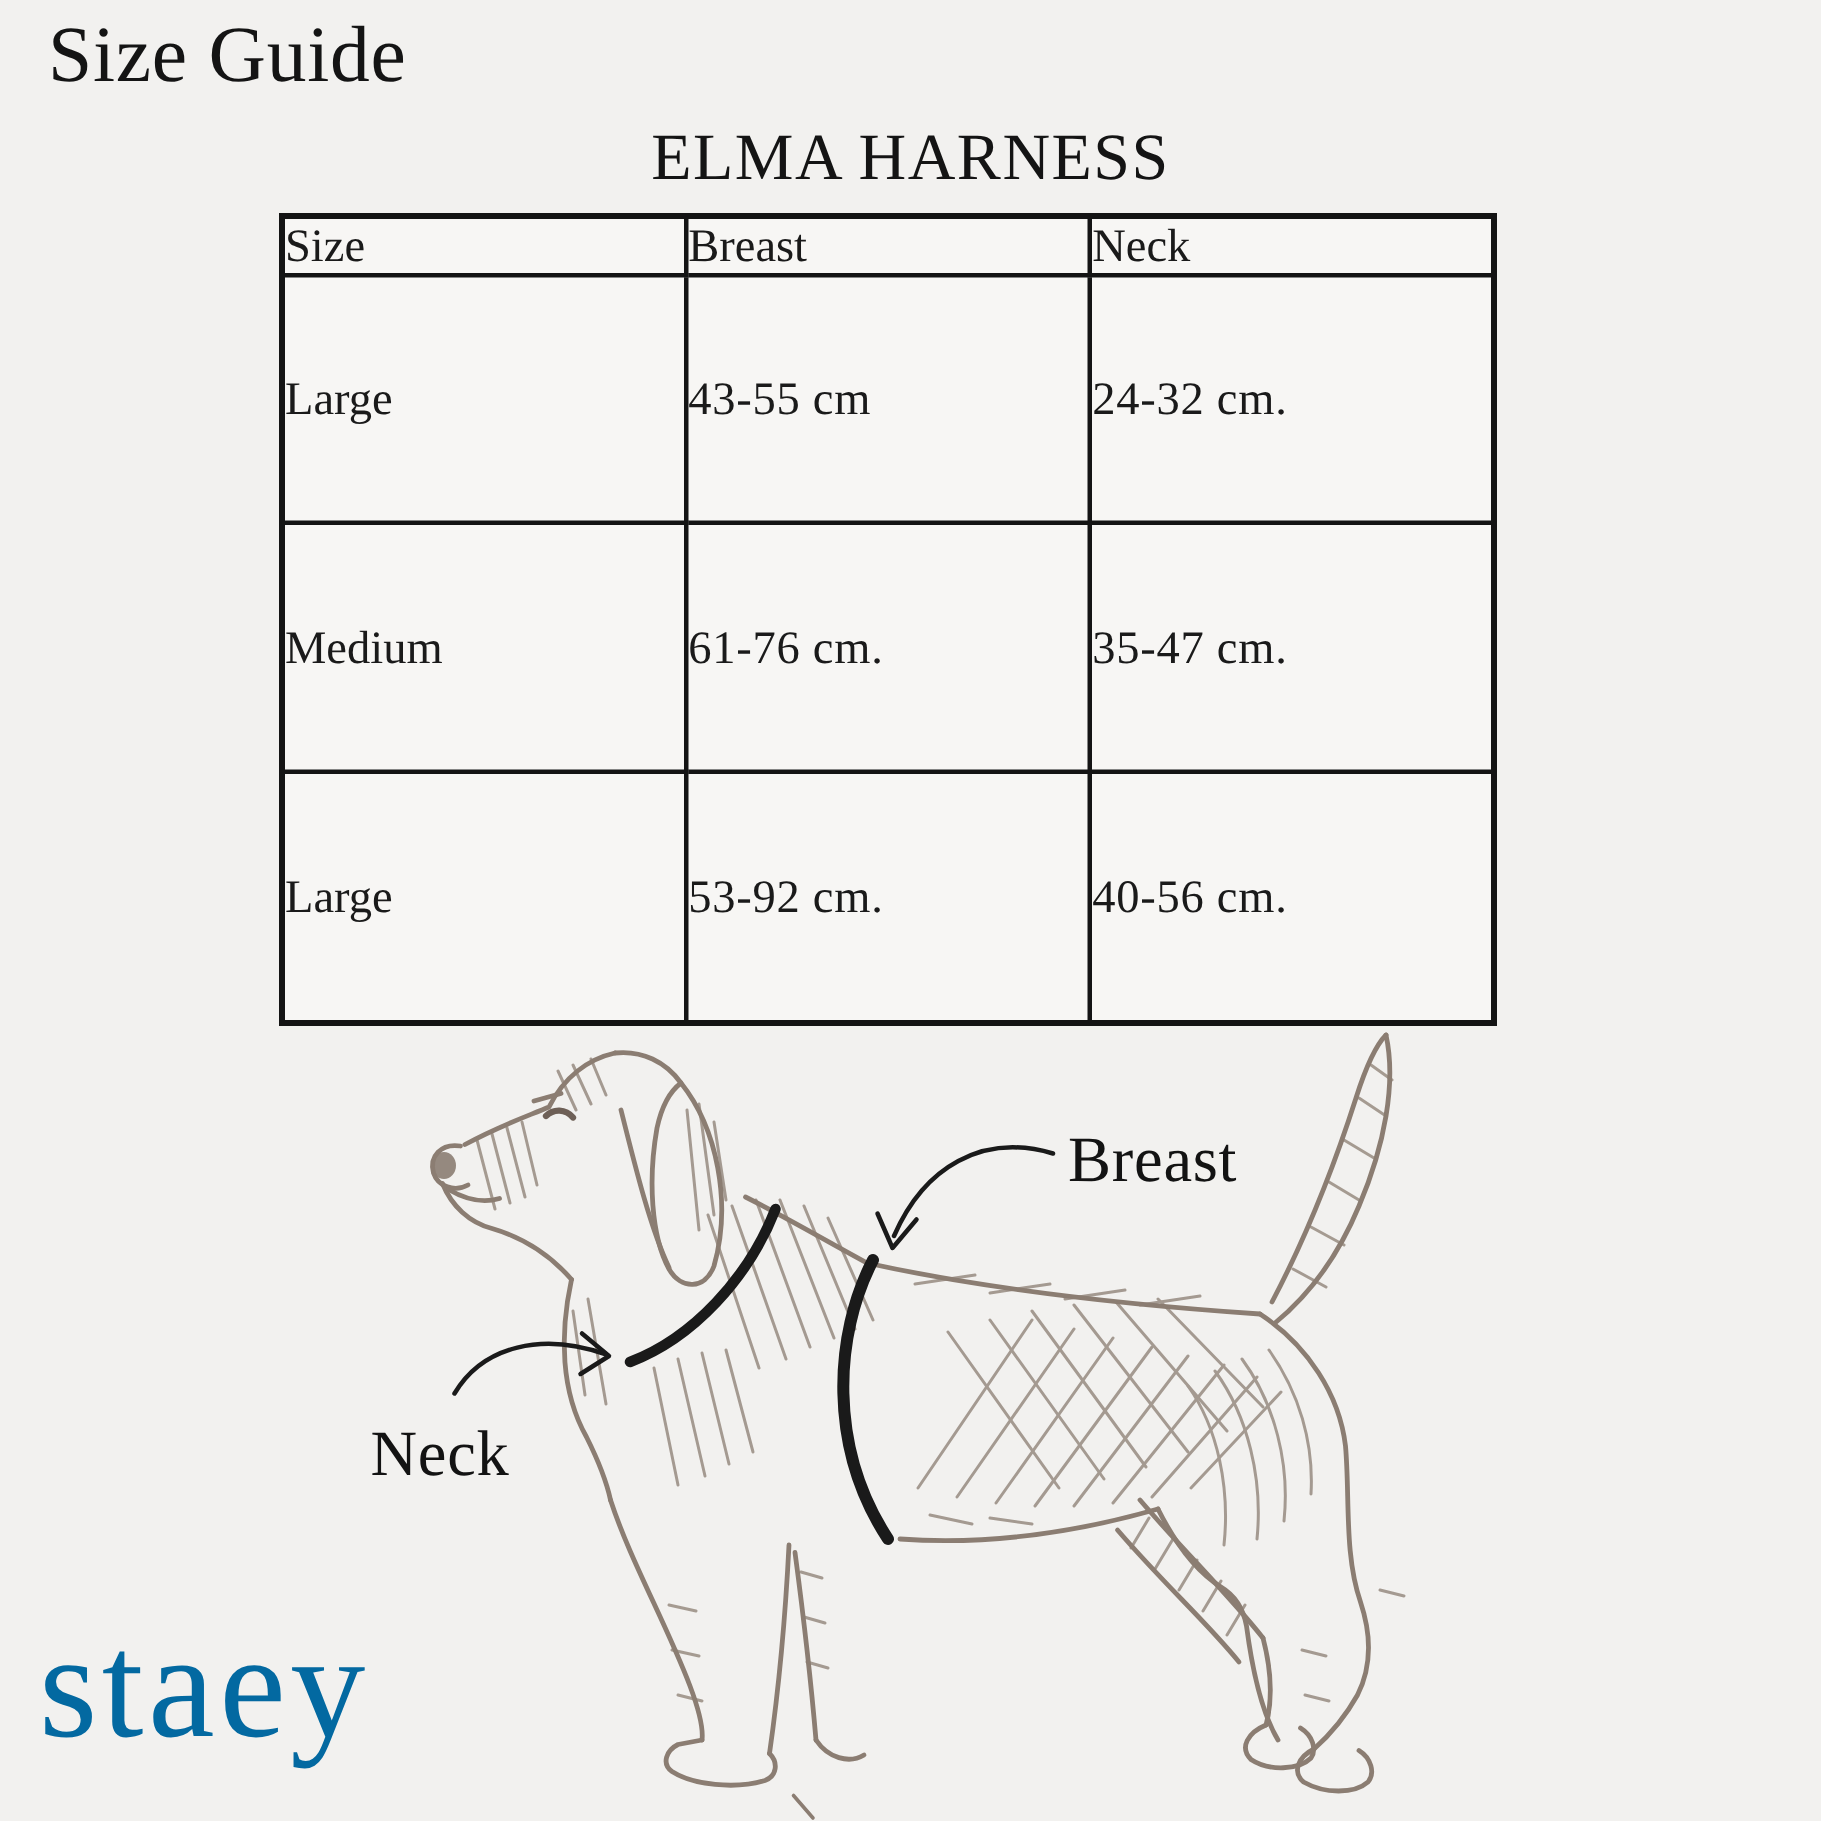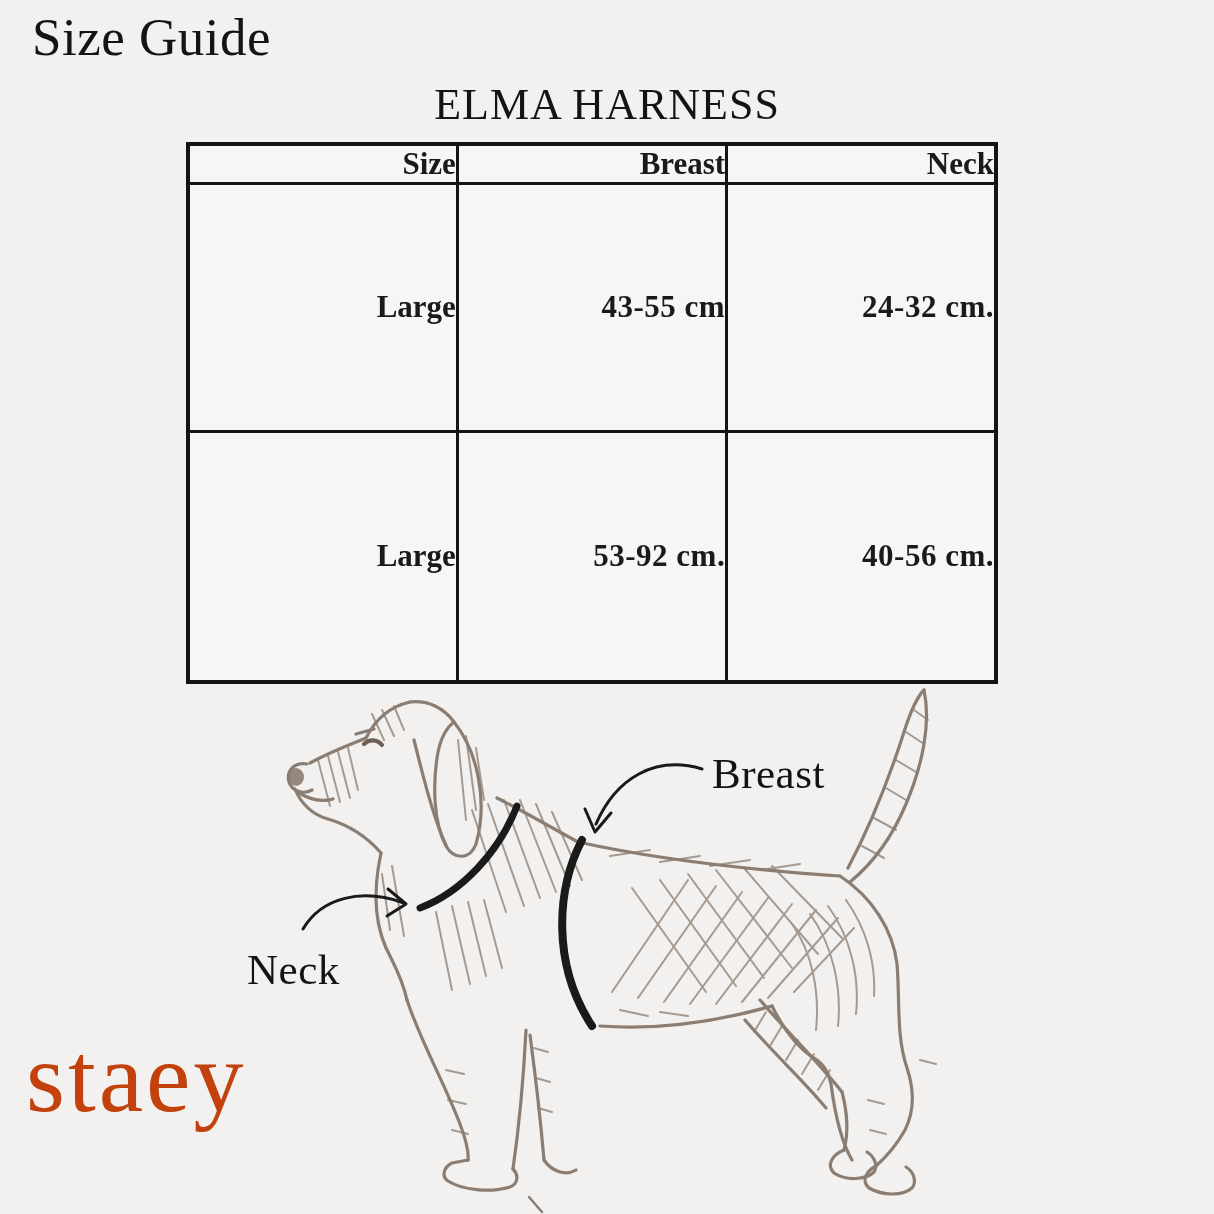--- a/index.html
+++ b/index.html
@@ -25,39 +25,39 @@
 
   .table-wrap{position:absolute;left:186px;top:142px;width:812px;height:542px;}
   table.size-table{
     width:100%;height:100%;
     border-collapse:collapse;table-layout:fixed;
     background:#f7f6f4;
     border:4px solid #141414;
   }
   table.size-table th, table.size-table td{
     border:3px solid #141414;
-    text-align:right;vertical-align:middle;
-    font-weight:bold;font-size:31px;color:#1a1a1a;
+    text-align:left;vertical-align:middle;
+    font-weight:normal;font-size:31px;color:#1a1a1a;
     padding:0;
   }
   td.num{font-size:32px;letter-spacing:.5px;}
 
   .dog-svg{position:absolute;left:0;top:688px;}
 
   .measure-label{
     position:absolute;font-size:43px;color:#131313;line-height:1;
     letter-spacing:.5px;
   }
   .breast-label{left:712px;top:752px;}
   .neck-label{left:247px;top:948px;}
 
   .brand-logo{
-    position:absolute;left:26px;top:1028px;
+    position:absolute;left:26px;top:1074px;
     font-size:100px;line-height:1;letter-spacing:3px;
-    color:#c2410c;
+    color:#0369a1;
   }
 </style>
 </head>
 <body>
 
 <div class="canvas">
 
   <div class="title">Size Guide</div>
   <div class="subtitle">ELMA HARNESS</div>
 
@@ -68,20 +68,25 @@
           <th>Size</th>
           <th>Breast</th>
           <th>Neck</th>
         </tr>
       </thead>
       <tbody>
         <tr>
           <td>Large</td>
           <td class="num">43-55 cm</td>
           <td class="num">24-32 cm.</td>
+        </tr>
+        <tr>
+          <td>Medium</td>
+          <td class="num">61-76 cm.</td>
+          <td class="num">35-47 cm.</td>
         </tr>
         <tr>
           <td>Large</td>
           <td class="num">53-92 cm.</td>
           <td class="num">40-56 cm.</td>
         </tr>
       </tbody>
     </table>
   </div>
 

